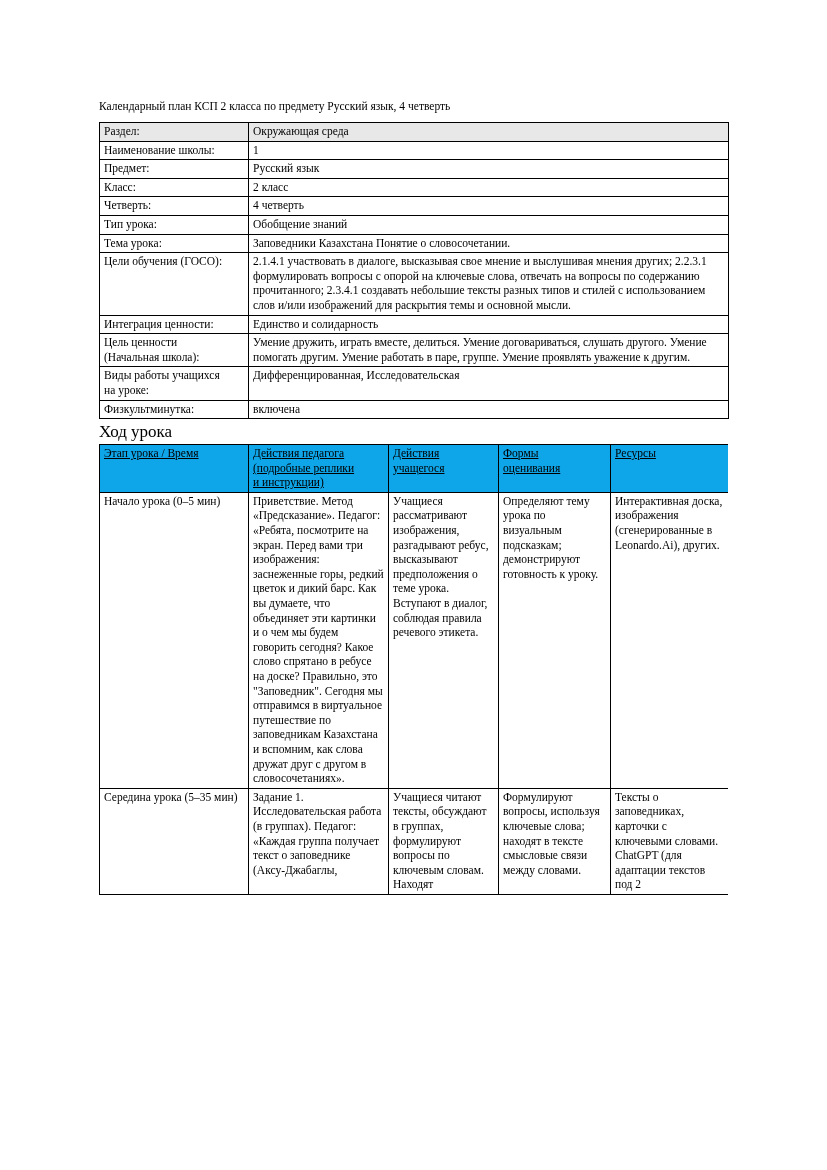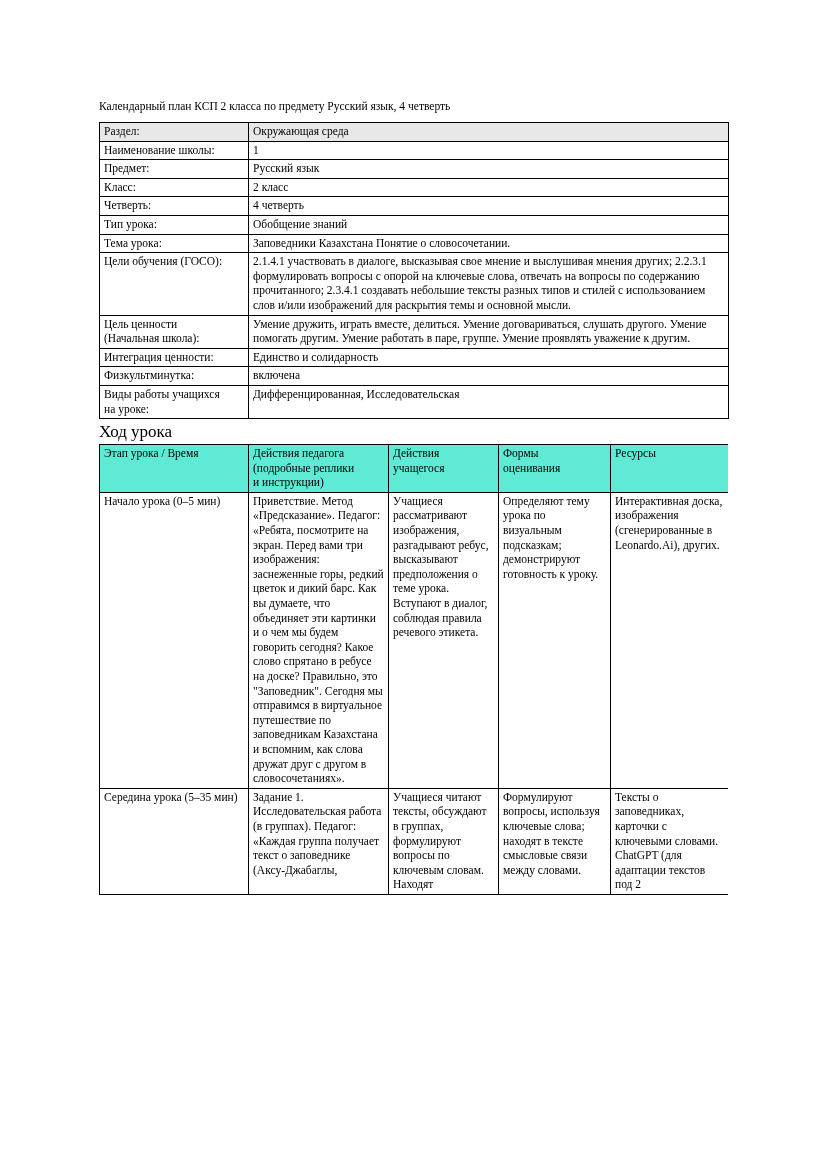--- a/index.html
+++ b/index.html
@@ -64,21 +64,22 @@
     margin: 5px 0 5px 0;
   }
 
   table.flow col.f1 { width: 149px; }
   table.flow col.f2 { width: 140px; }
   table.flow col.f3 { width: 110px; }
   table.flow col.f4 { width: 112px; }
   table.flow col.f5 { width: 118px; }
 
   table.flow thead th {
-    background: #5eead4;
+    background: #0ea5e9;
+    text-decoration: underline;
   }
   .flow-wrap {
     width: 629px;
     height: 582px;
     overflow: hidden;
   }
   .label-lines {
     white-space: pre-line;
   }
 </style>
@@ -122,36 +123,36 @@
           </tr>
           <tr>
             <td class="label-lines">Тема урока:</td>
             <td class="label-lines">Заповедники Казахстана Понятие о словосочетании.</td>
           </tr>
           <tr>
             <td class="label-lines">Цели обучения (ГОСО):</td>
             <td class="label-lines">2.1.4.1 участвовать в диалоге, высказывая свое мнение и выслушивая мнения других; 2.2.3.1 формулировать вопросы с опорой на ключевые слова, отвечать на вопросы по содержанию прочитанного; 2.3.4.1 создавать небольшие тексты разных типов и стилей с использованием слов и/или изображений для раскрытия темы и основной мысли.</td>
           </tr>
           <tr>
+            <td class="label-lines">Интеграция ценности:</td>
+            <td class="label-lines">Единство и солидарность</td>
+          </tr>
+          <tr>
             <td class="label-lines">Цель ценности
 (Начальная школа):</td>
             <td class="label-lines">Умение дружить, играть вместе, делиться. Умение договариваться, слушать другого. Умение помогать другим. Умение работать в паре, группе. Умение проявлять уважение к другим.</td>
           </tr>
           <tr>
-            <td class="label-lines">Интеграция ценности:</td>
-            <td class="label-lines">Единство и солидарность</td>
+            <td class="label-lines">Виды работы учащихся
+на уроке:</td>
+            <td class="label-lines">Дифференцированная, Исследовательская</td>
           </tr>
           <tr>
             <td class="label-lines">Физкультминутка:</td>
             <td class="label-lines">включена</td>
-          </tr>
-          <tr>
-            <td class="label-lines">Виды работы учащихся
-на уроке:</td>
-            <td class="label-lines">Дифференцированная, Исследовательская</td>
           </tr>
         </tbody>
     </table>
 
     <div class="section-label">Ход урока</div>
 
     <div class="flow-wrap">
       <table class="flow">
         <colgroup>
             <col class="f1">

